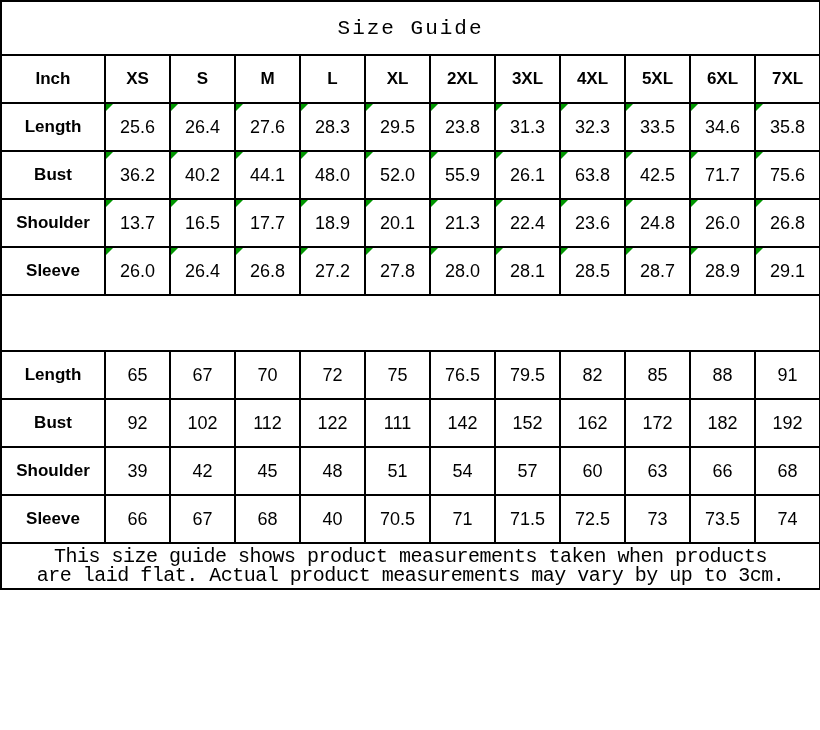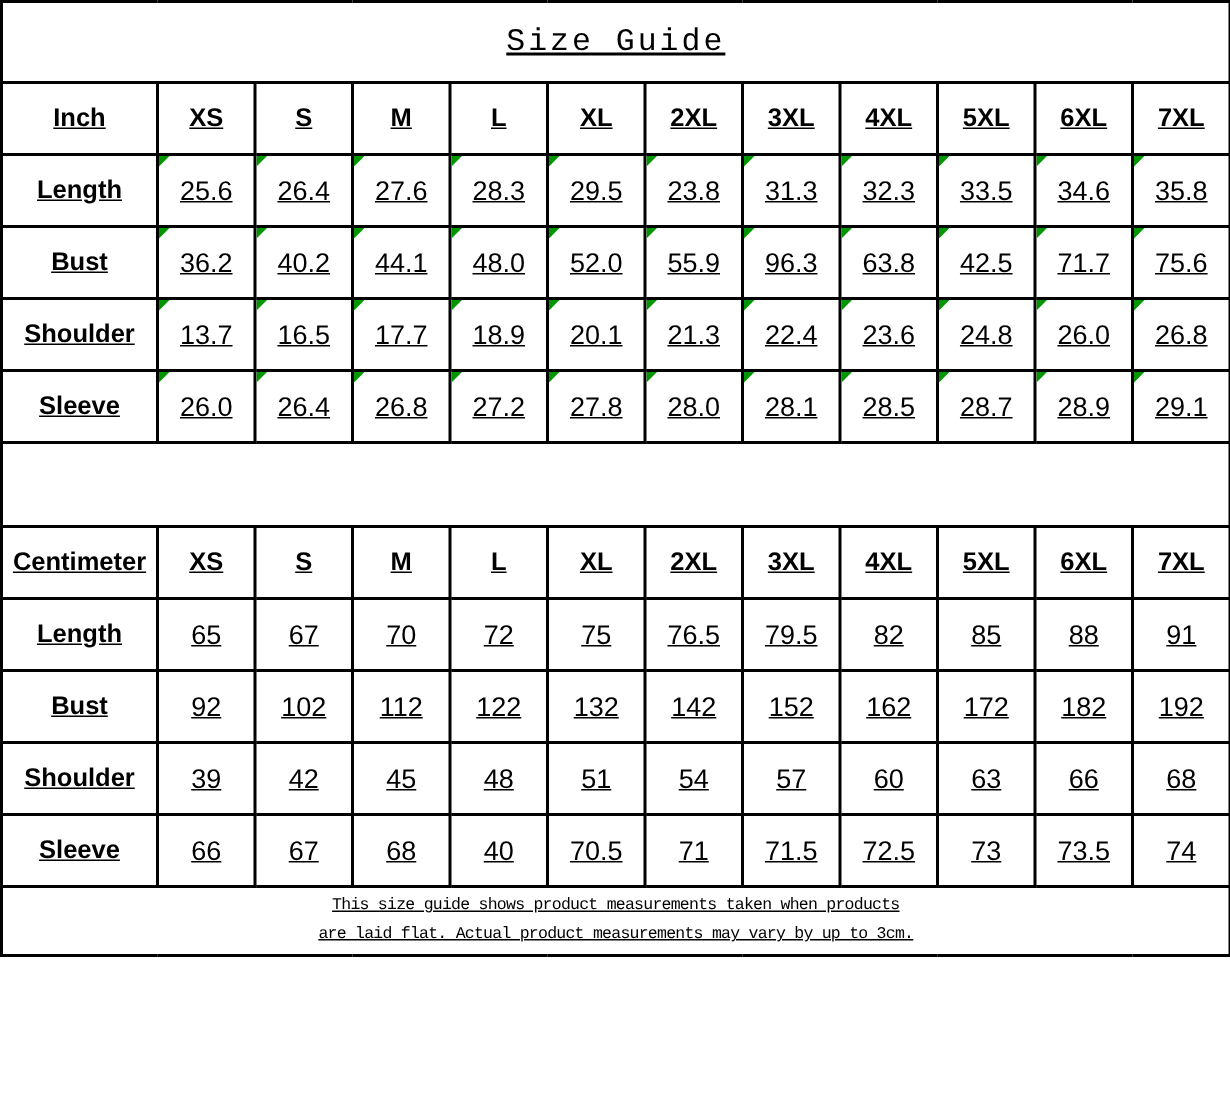--- a/index.html
+++ b/index.html
@@ -13,21 +13,20 @@
     height: 730px;
     background: #ffffff;
     color: #000000;
     font-family: "Liberation Sans", sans-serif;
     overflow: hidden;
   }
   table.size-guide {
     border-collapse: collapse;
     table-layout: fixed;
     width: 820px;
-    text-decoration: underline;
   }
   table.size-guide td {
     border: 2px solid #000000;
     text-align: center;
     vertical-align: middle;
     padding: 0;
     overflow: hidden;
   }
   tr.title-row { height: 54px; }
   tr.title-row td {
@@ -53,21 +52,21 @@
     width: 0;
     height: 0;
     border-style: solid;
     border-width: 7px 7px 0 0;
     border-color: var(--flag-color, #009600) transparent transparent transparent;
   }
   tr.spacer-row { height: 56px; }
   tr.footer-row { height: 46px; }
   tr.footer-row td {
     font-family: "Liberation Mono", "DejaVu Sans Mono", monospace;
-    font-size: 11px;
+    font-size: 20px;
     line-height: 19px;
     letter-spacing: -0.5px;
   }
 </style>
 </head>
 <body>
 
 <div class="page" style="--flag-color: #009600;">
   <table class="size-guide">
     <colgroup>
@@ -121,21 +120,21 @@
           <td class="value-cell"><span class="flag"></span><span>35.8</span></td>
         </tr>
         <tr class="value-row">
           <td class="label-cell">Bust</td>
           <td class="value-cell"><span class="flag"></span><span>36.2</span></td>
           <td class="value-cell"><span class="flag"></span><span>40.2</span></td>
           <td class="value-cell"><span class="flag"></span><span>44.1</span></td>
           <td class="value-cell"><span class="flag"></span><span>48.0</span></td>
           <td class="value-cell"><span class="flag"></span><span>52.0</span></td>
           <td class="value-cell"><span class="flag"></span><span>55.9</span></td>
-          <td class="value-cell"><span class="flag"></span><span>96.3</span></td>
+          <td class="value-cell"><span class="flag"></span><span>26.1</span></td>
           <td class="value-cell"><span class="flag"></span><span>63.8</span></td>
           <td class="value-cell"><span class="flag"></span><span>42.5</span></td>
           <td class="value-cell"><span class="flag"></span><span>71.7</span></td>
           <td class="value-cell"><span class="flag"></span><span>75.6</span></td>
         </tr>
         <tr class="value-row">
           <td class="label-cell">Shoulder</td>
           <td class="value-cell"><span class="flag"></span><span>13.7</span></td>
           <td class="value-cell"><span class="flag"></span><span>16.5</span></td>
           <td class="value-cell"><span class="flag"></span><span>17.7</span></td>
@@ -164,55 +163,41 @@
         </tr>
       </tbody>
 
     <tbody>
       <tr class="spacer-row">
         <td colspan="12"></td>
       </tr>
     </tbody>
 
     <tbody id="cm-body">
-        <tr class="header-row">
-          <td class="header-cell">Centimeter</td>
-          <td class="header-cell">XS</td>
-          <td class="header-cell">S</td>
-          <td class="header-cell">M</td>
-          <td class="header-cell">L</td>
-          <td class="header-cell">XL</td>
-          <td class="header-cell">2XL</td>
-          <td class="header-cell">3XL</td>
-          <td class="header-cell">4XL</td>
-          <td class="header-cell">5XL</td>
-          <td class="header-cell">6XL</td>
-          <td class="header-cell">7XL</td>
-        </tr>
         <tr class="value-row">
           <td class="label-cell">Length</td>
           <td class="value-cell"><span>65</span></td>
           <td class="value-cell"><span>67</span></td>
           <td class="value-cell"><span>70</span></td>
           <td class="value-cell"><span>72</span></td>
           <td class="value-cell"><span>75</span></td>
           <td class="value-cell"><span>76.5</span></td>
           <td class="value-cell"><span>79.5</span></td>
           <td class="value-cell"><span>82</span></td>
           <td class="value-cell"><span>85</span></td>
           <td class="value-cell"><span>88</span></td>
           <td class="value-cell"><span>91</span></td>
         </tr>
         <tr class="value-row">
           <td class="label-cell">Bust</td>
           <td class="value-cell"><span>92</span></td>
           <td class="value-cell"><span>102</span></td>
           <td class="value-cell"><span>112</span></td>
           <td class="value-cell"><span>122</span></td>
-          <td class="value-cell"><span>132</span></td>
+          <td class="value-cell"><span>111</span></td>
           <td class="value-cell"><span>142</span></td>
           <td class="value-cell"><span>152</span></td>
           <td class="value-cell"><span>162</span></td>
           <td class="value-cell"><span>172</span></td>
           <td class="value-cell"><span>182</span></td>
           <td class="value-cell"><span>192</span></td>
         </tr>
         <tr class="value-row">
           <td class="label-cell">Shoulder</td>
           <td class="value-cell"><span>39</span></td>

